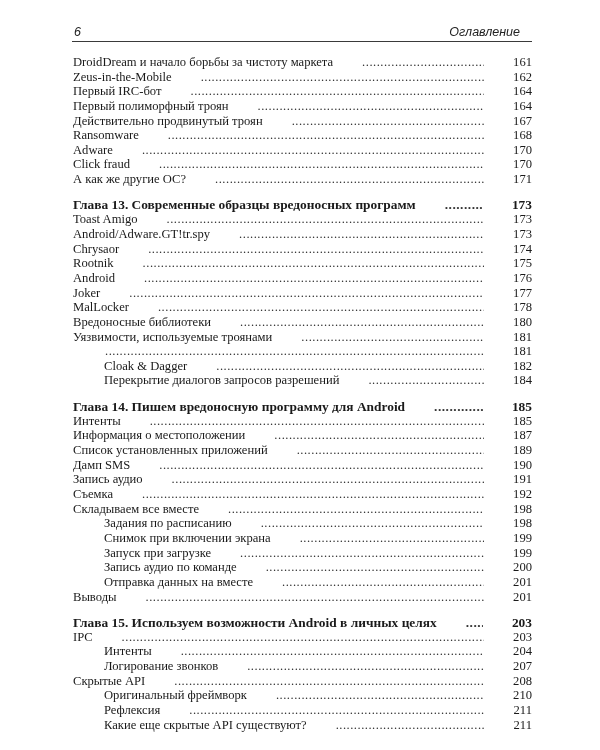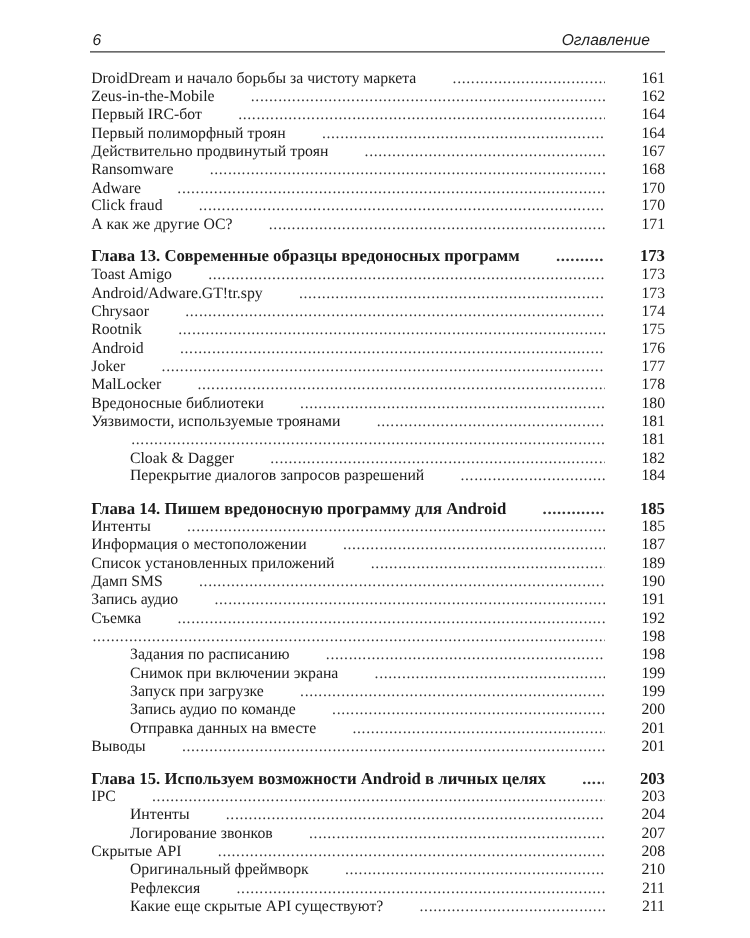--- a/index.html
+++ b/index.html
@@ -229,20 +229,21 @@
       <span class="toc-title">Запись аудио</span>
       <span class="toc-dots"></span>
       <span class="toc-page">191</span>
     </div>
     <div class="toc-row level-1">
       <span class="toc-title">Съемка</span>
       <span class="toc-dots"></span>
       <span class="toc-page">192</span>
     </div>
     <div class="toc-row level-1">
+      <span class="toc-title">Складываем все вместе</span>
       <span class="toc-dots"></span>
       <span class="toc-page">198</span>
     </div>
     <div class="toc-row level-2">
       <span class="toc-title">Задания по расписанию</span>
       <span class="toc-dots"></span>
       <span class="toc-page">198</span>
     </div>
     <div class="toc-row level-2">
       <span class="toc-title">Снимок при включении экрана</span>

